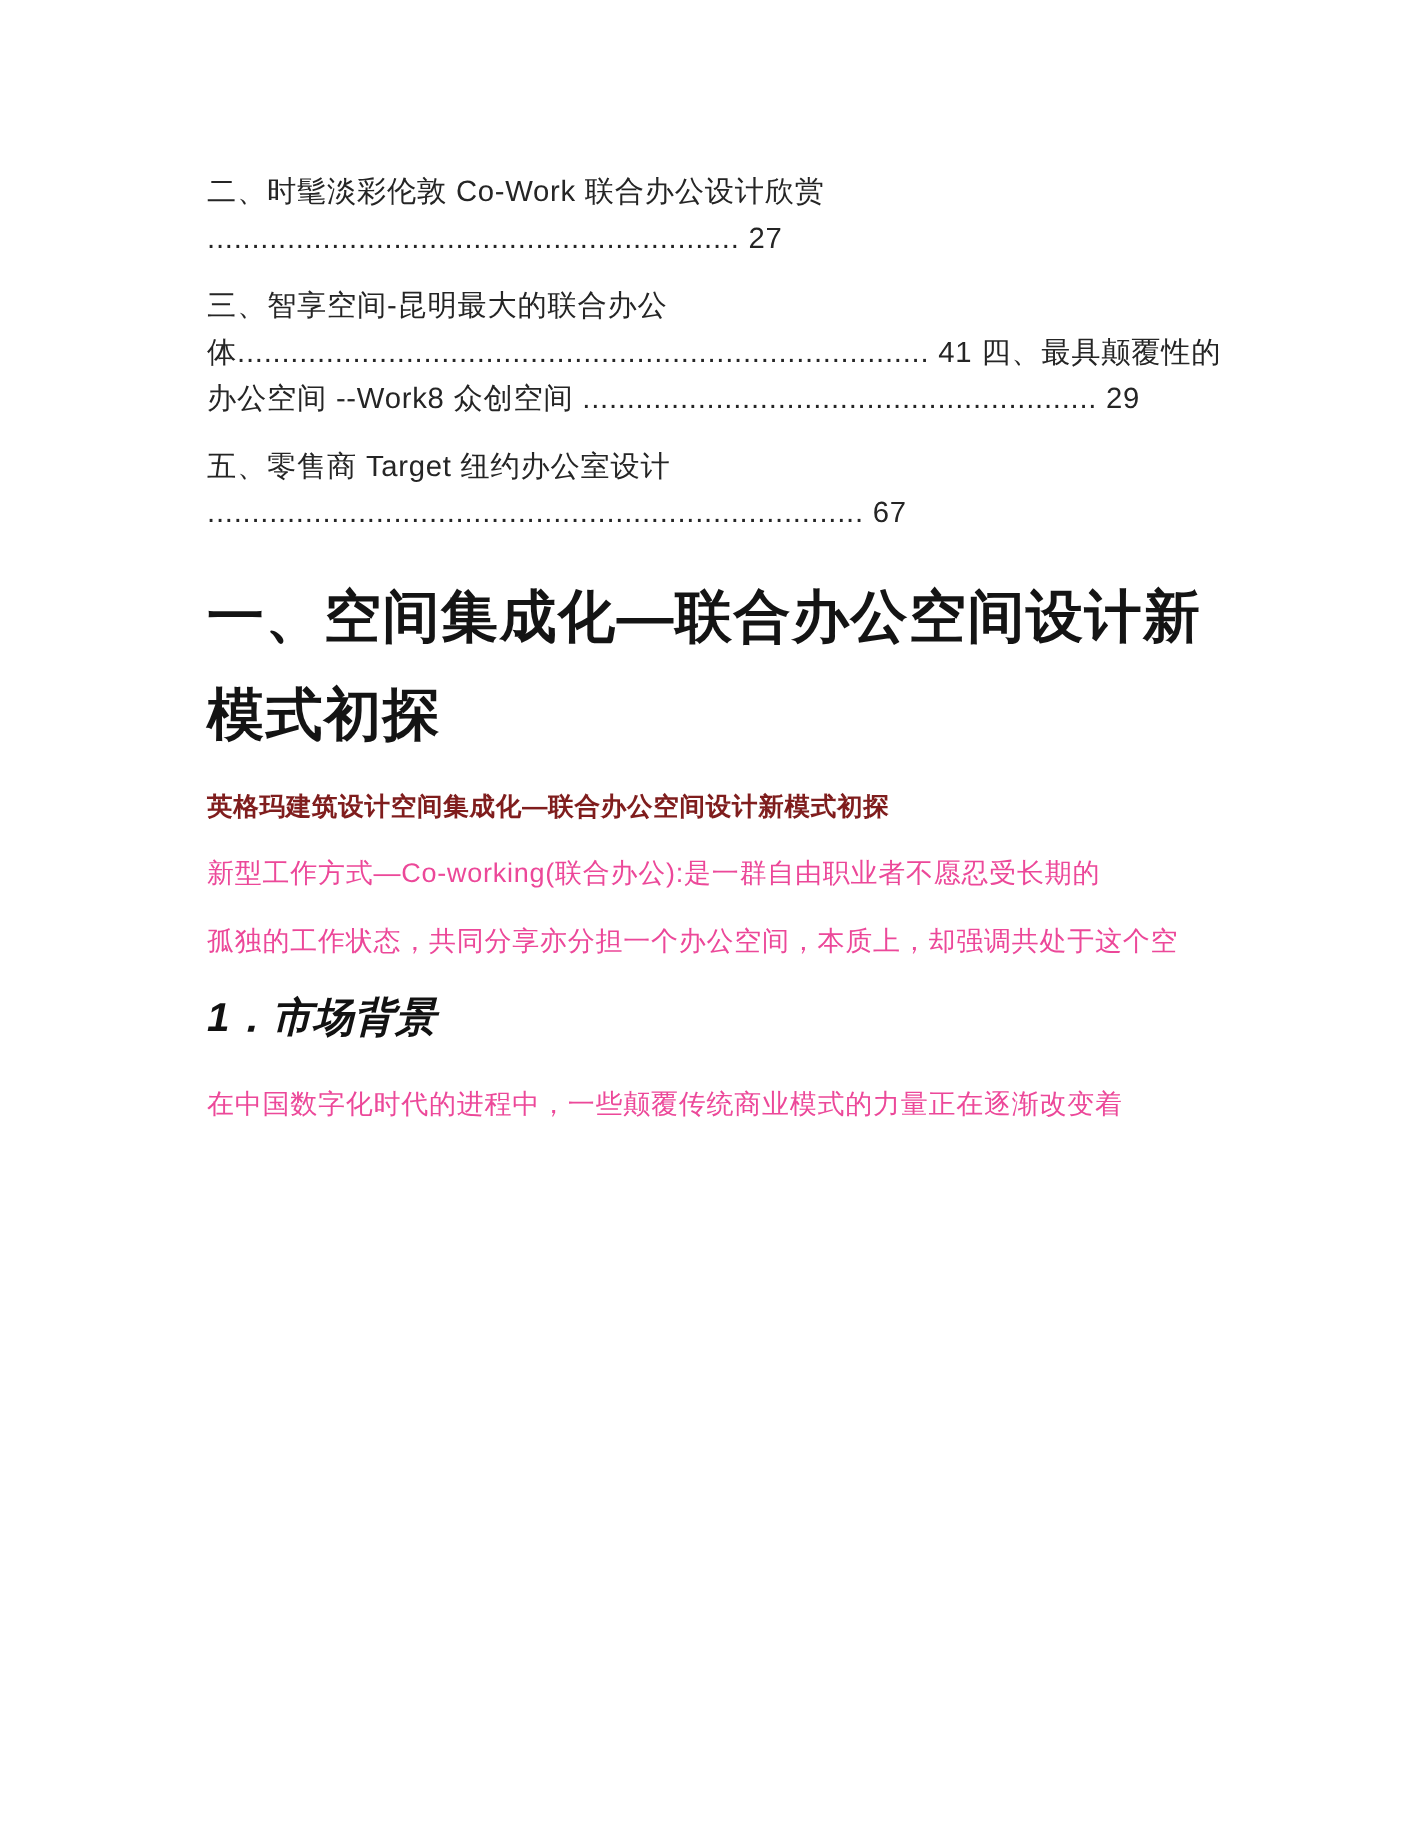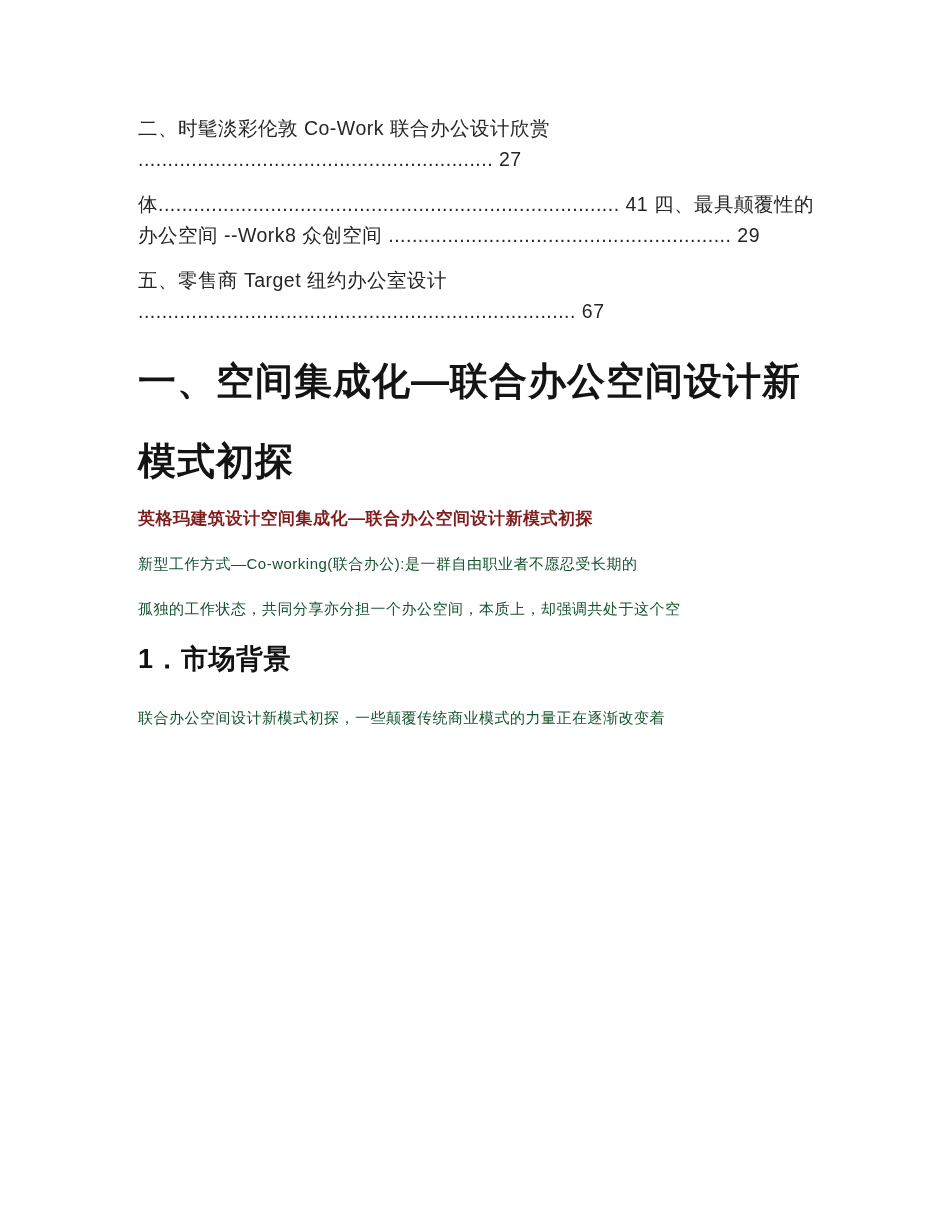--- a/index.html
+++ b/index.html
@@ -36,69 +36,72 @@
   
   .article-title {
     font-size: 38px;
     line-height: 64px;
     font-weight: 600;
     color: #141414;
     margin: 22px 0 0 0;
     letter-spacing: 1px;
   }
   .article-title.second {
-    margin-top: 16px;
+    margin-top: 4px;
+    font-family: Liberation Mono, monospace;
   }
   
   .byline {
     font-size: 17px;
     line-height: 24px;
     margin: 14px 0 0 0;
     color: #7f1d1d;
     font-weight: 600;
     letter-spacing: 0.5px;
   }
   
   .body-para {
-    font-size: 15px;
+    font-size: 18px;
     line-height: 37px;
     margin: 8px 0 0 0;
-    color: #14532d;
+    color: #ec4899;
     text-align: justify;
     letter-spacing: 0.5px;
   }
   .body-para.first {
     margin-top: 14px;
   }
   
   .section-heading {
     font-size: 27px;
     line-height: 36px;
     font-weight: 700;
     color: #121212;
     margin: 14px 0 0 0;
     letter-spacing: 0.5px;
+    font-style: italic;
   }
   .section-heading + .body-para {
     margin-top: 22px;
   }
 </style>
 </head>
 <body>
 
 <div class="page">
 
   <section>
 
     <div class="toc-entry">
       <div class="toc-line">二、时髦淡彩伦敦 Co-Work 联合办公设计欣赏</div>
       <div class="toc-line">............................................................ 27</div>
     </div>
 
     <div class="toc-entry">
+      <div class="toc-line">三、智享空间-昆明最大的联合办公</div>
       <div class="toc-line">体.............................................................................. 41 四、最具颠覆性的</div>
       <div class="toc-line">办公空间 --Work8 众创空间 .......................................................... 29</div>
     </div>
 
     <div class="toc-entry">
       <div class="toc-line">五、零售商 Target 纽约办公室设计</div>
       <div class="toc-line">.......................................................................... 67</div>
     </div>
 
   </section>
@@ -108,17 +111,17 @@
     <h1 class="article-title">一、空间集成化—联合办公空间设计新</h1>
     <h1 class="article-title second">模式初探</h1>
 
     <p class="byline">英格玛建筑设计空间集成化—联合办公空间设计新模式初探</p>
 
     <p class="body-para first">新型工作方式—Co-working(联合办公):是一群自由职业者不愿忍受长期的</p>
     <p class="body-para">孤独的工作状态，共同分享亦分担一个办公空间，本质上，却强调共处于这个空</p>
 
     <h2 class="section-heading">1．市场背景</h2>
 
-    <p class="body-para">联合办公空间设计新模式初探，一些颠覆传统商业模式的力量正在逐渐改变着</p>
+    <p class="body-para">在中国数字化时代的进程中，一些颠覆传统商业模式的力量正在逐渐改变着</p>
 
   </article>
 
 </div>
 
 </body></html>

